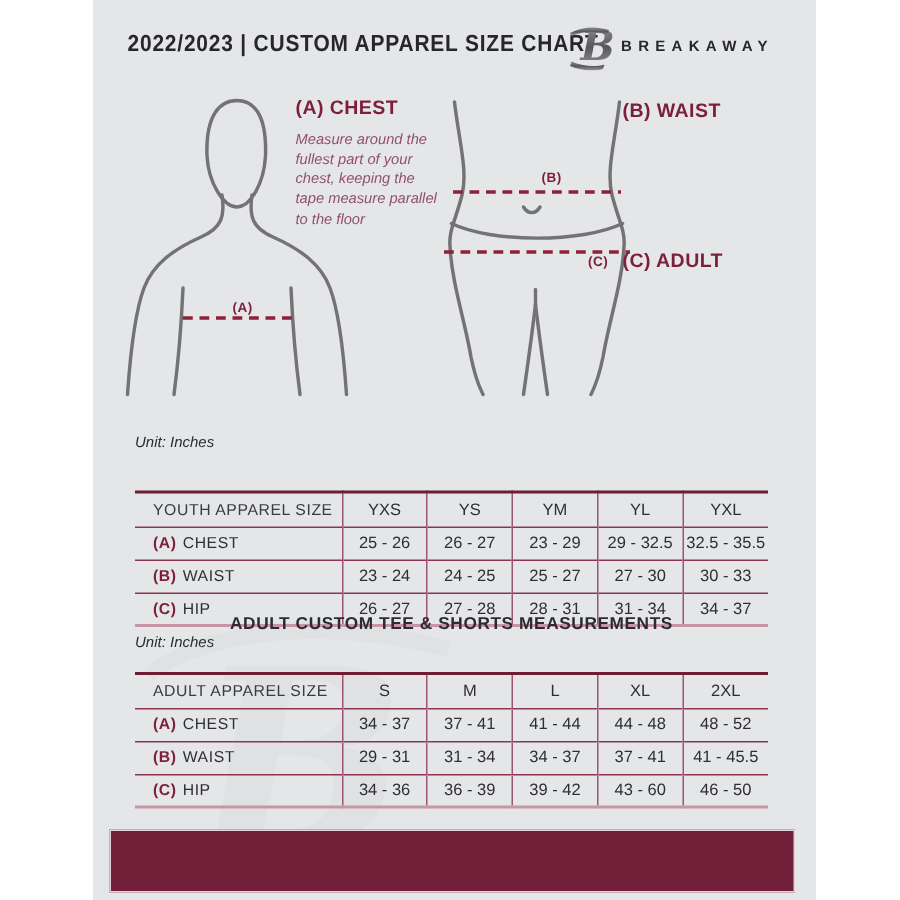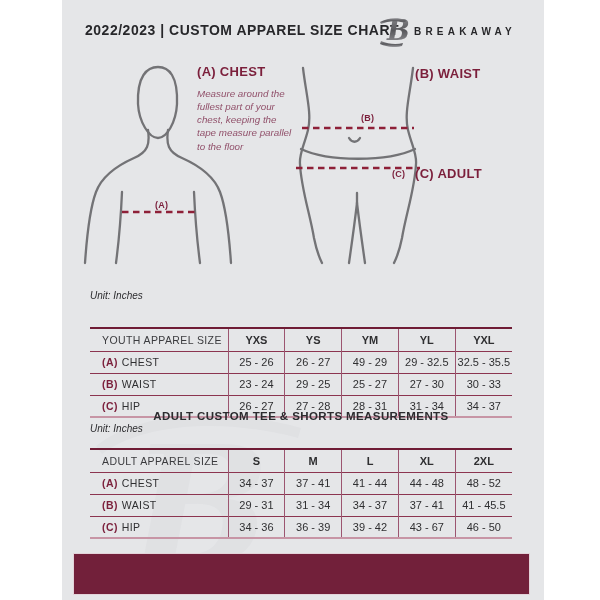--- a/index.html
+++ b/index.html
@@ -62,21 +62,21 @@
   .size-table col.c0{width:138px;}
   .size-table tr{height:22px;border-bottom:1.5px solid #8c3550;}
   .size-table tr.head{height:23px;}
   .size-table tr:last-child{border-bottom:2px solid #c795a5;}
   .size-table td{
     border-left:1px solid #9c5570;text-align:center;font-size:11px;
     color:#2f2f31;padding:0;vertical-align:middle;
   }
   .size-table td:first-child{border-left:none;}
   .size-table td.lbl{text-align:left;padding-left:12px;font-size:10.5px;letter-spacing:.4px;}
-  .size-table tr.head td{font-weight:bold;}
+  .size-table tr.head td{font-weight:normal;}
   .size-table tr.head td.lbl{font-weight:normal;color:#3b3b3e;}
   .pfx{color:#7b1f3b;font-weight:bold;margin-right:4px;}
 
   
   .footer-bar{
     position:absolute;left:11px;top:553px;width:455px;height:40px;
     background:#72203a;border:1px solid #e3d3d9;
   }
 </style>
 </head>
@@ -171,28 +171,28 @@
         <td>YXS</td>
         <td>YS</td>
         <td>YM</td>
         <td>YL</td>
         <td>YXL</td>
       </tr>
       <tr>
         <td class="lbl"><span class="pfx">(A)</span><span>CHEST</span></td>
         <td>25 - 26</td>
         <td>26 - 27</td>
-        <td>49 - 29</td>
+        <td>23 - 29</td>
         <td>29 - 32.5</td>
         <td>32.5 - 35.5</td>
       </tr>
       <tr>
         <td class="lbl"><span class="pfx">(B)</span><span>WAIST</span></td>
         <td>23 - 24</td>
-        <td>29 - 25</td>
+        <td>24 - 25</td>
         <td>25 - 27</td>
         <td>27 - 30</td>
         <td>30 - 33</td>
       </tr>
       <tr>
         <td class="lbl"><span class="pfx">(C)</span><span>HIP</span></td>
         <td>26 - 27</td>
         <td>27 - 28</td>
         <td>28 - 31</td>
         <td>31 - 34</td>
@@ -236,21 +236,21 @@
         <td>31 - 34</td>
         <td>34 - 37</td>
         <td>37 - 41</td>
         <td>41 - 45.5</td>
       </tr>
       <tr>
         <td class="lbl"><span class="pfx">(C)</span><span>HIP</span></td>
         <td>34 - 36</td>
         <td>36 - 39</td>
         <td>39 - 42</td>
-        <td>43 - 67</td>
+        <td>43 - 60</td>
         <td>46 - 50</td>
       </tr>
       </tbody>
     </table>
 
     <div class="footer-bar"></div>
 
   </div>
 </div>
 

